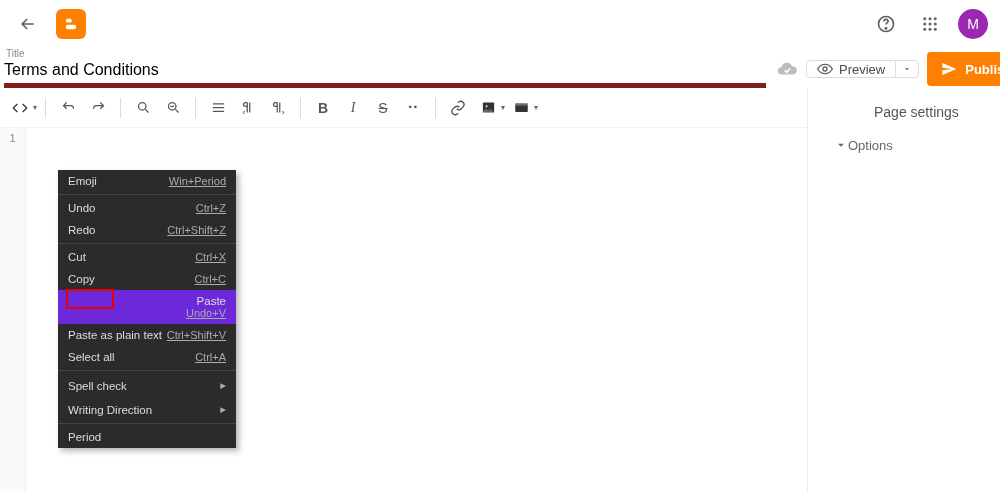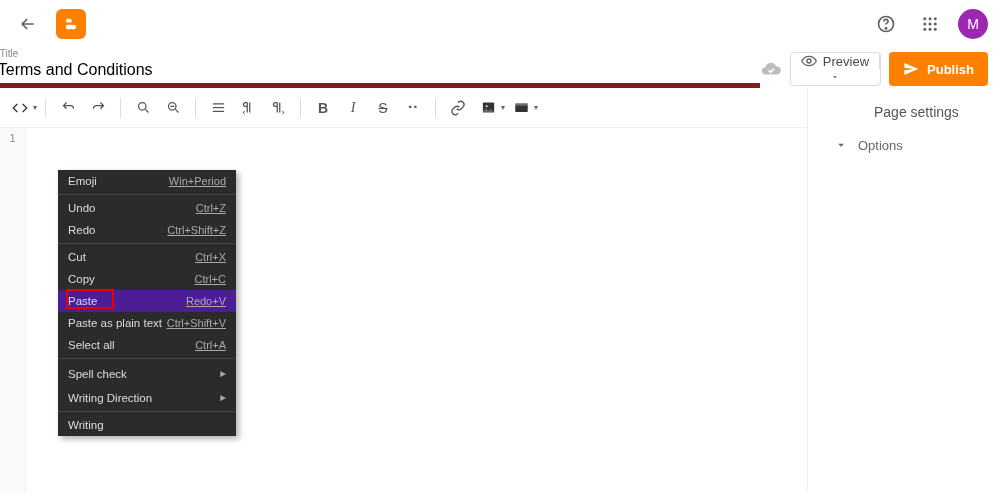--- a/index.html
+++ b/index.html
@@ -4,49 +4,49 @@
 <style>
 * { margin: 0; padding: 0; box-sizing: border-box; font-family: Arial, Helvetica, sans-serif; }
 body { background: #fff; width: 1000px; height: 500px; overflow: hidden; position: relative; }
 
 .topbar { height: 48px; display: flex; align-items: center; padding: 0 12px; gap: 12px; }
 .topbar .spacer { flex: 1; }
 .logo { width: 30px; height: 30px; background: #ff8000; border-radius: 6px; display: flex; align-items: center; justify-content: center; color: #fff; font-size: 22px; font-weight: bold; }
 .icon-btn { width: 32px; height: 32px; display: flex; align-items: center; justify-content: center; cursor: pointer; border-radius: 50%; }
 .avatar { width: 30px; height: 30px; border-radius: 50%; background: #9c27b0; color: #fff; display: flex; align-items: center; justify-content: center; font-size: 14px; }
 
-.title-row { display: flex; align-items: flex-end; padding: 0 8px 0 4px; gap: 0; justify-content: flex-end; }
+.title-row { display: flex; align-items: flex-end; padding: 0 8px 0 4px; gap: 10px; }
 .title-area { flex: 0 0 762px; padding: 0 0 0 0; }
 .title-label { font-size: 10px; color: #888; padding-left: 2px; }
 .title-input { width: 100%; border: none; outline: none; font-size: 16px; padding: 2px 0 4px 0; border-bottom: 5px solid #7f1d1d; background: transparent; }
 .right-actions { flex: 1; display: flex; align-items: center; justify-content: flex-end; gap: 8px; padding-right: 4px; padding-bottom: 2px; }
 .cloud-icon { color: #9e9e9e; }
-.preview-btn { height: 34px; border: 1px solid #dadce0; background: #fff; display: flex; align-items: center; border-radius: 4px; overflow: hidden; flex-direction: column; }
+.preview-btn { height: 18px; border: 1px solid #dadce0; background: #fff; display: flex; align-items: center; border-radius: 4px; overflow: hidden; }
 .preview-main { display: flex; align-items: center; gap: 6px; padding: 0 10px; border-right: 1px solid #dadce0; height: 100%; cursor: pointer; font-size: 13px; color: #4a4a4a; }
 .preview-dd { width: 22px; height: 100%; display: flex; align-items: center; justify-content: center; cursor: pointer; color: #4a4a4a; }
 .publish-btn { height: 34px; background: #ff8000; color: #fff; border: none; border-radius: 4px; padding: 0 14px; display: flex; align-items: center; gap: 8px; font-size: 13px; font-weight: bold; cursor: pointer; }
 
 .main { display: flex; height: calc(500px - 48px - 48px); }
 .editor-col { flex: 0 0 808px; border-right: 1px solid #eee; }
 .sidebar { flex: 1; padding: 16px 18px; }
 .sidebar-title { font-size: 14px; color: #555; margin-bottom: 18px; margin-left: 48px; }
-.sidebar-option { display: flex; align-items: flex-start; gap: 10px; font-size: 13px; color: #666; cursor: pointer; padding-left: 8px; }
+.sidebar-option { display: flex; align-items: flex-start; font-size: 13px; color: #666; cursor: pointer; padding-left: 8px; }
 
 .toolbar { height: 40px; display: flex; align-items: center; padding: 0 6px; gap: 2px; border-bottom: 1px solid #f0f0f0; }
 .tb-btn { width: 28px; height: 28px; display: flex; align-items: center; justify-content: center; cursor: pointer; color: #555; border-radius: 3px; font-size: 14px; }
 .tb-sep { width: 1px; height: 20px; background: #ddd; margin: 0 6px; }
 .tb-dd-ind { font-size: 8px; margin-left: -3px; color: #666; }
 
 .editor-area { display: flex; height: calc(100% - 40px); position: relative; }
 .gutter { width: 26px; background: #fafafa; border-right: 1px solid #eee; text-align: center; padding-top: 4px; font-size: 11px; color: #888; }
 .content-area { flex: 1; position: relative; }
 
 .context-menu { position: absolute; left: 58px; top: 170px; width: 178px; background: #2b2b2b; color: #ddd; font-size: 11.5px; box-shadow: 3px 3px 6px rgba(0,0,0,0.3); }
 .cm-item { display: flex; justify-content: space-between; align-items: flex-end; padding: 5px 10px; cursor: default; }
-.cm-item.hov { background: #4c1d95; }
+.cm-item.hov { background: #6d28d9; flex-direction: column; }
 .cm-sep { height: 1px; background: #444; margin: 2px 0; }
 .cm-shortcut { color: #aaa; font-size: 11px; text-decoration: underline; }
 .cm-arrow { color: #aaa; }
 .highlight-box { position: absolute; border: 2px solid #e60000; pointer-events: none; }
 
 svg { display: block; }
 </style>
 </head>
 <body>
 
@@ -246,21 +246,21 @@
     <div class="cm-item">
       <span>Cut</span>
       <span class="cm-shortcut">Ctrl+X</span>
     </div>
     <div class="cm-item">
       <span>Copy</span>
       <span class="cm-shortcut">Ctrl+C</span>
     </div>
     <div class="cm-item hov">
       <span>Paste</span>
-      <span class="cm-shortcut">Redo+V</span>
+      <span class="cm-shortcut">Undo+V</span>
     </div>
     <div class="highlight-box" style="left: 8px; top: 119px; width: 48px; height: 20px;"></div>
     <div class="cm-item">
       <span>Paste as plain text</span>
       <span class="cm-shortcut">Ctrl+Shift+V</span>
     </div>
     <div class="cm-item">
       <span>Select all</span>
       <span class="cm-shortcut">Ctrl+A</span>
     </div>
@@ -268,15 +268,15 @@
     <div class="cm-item">
       <span>Spell check</span>
       <span class="cm-arrow">▸</span>
     </div>
     <div class="cm-item">
       <span>Writing Direction</span>
       <span class="cm-arrow">▸</span>
     </div>
     <div class="cm-sep"></div>
     <div class="cm-item">
-      <span>Writing</span>
+      <span>Period</span>
     </div>
   </div>
 
 </body></html>

